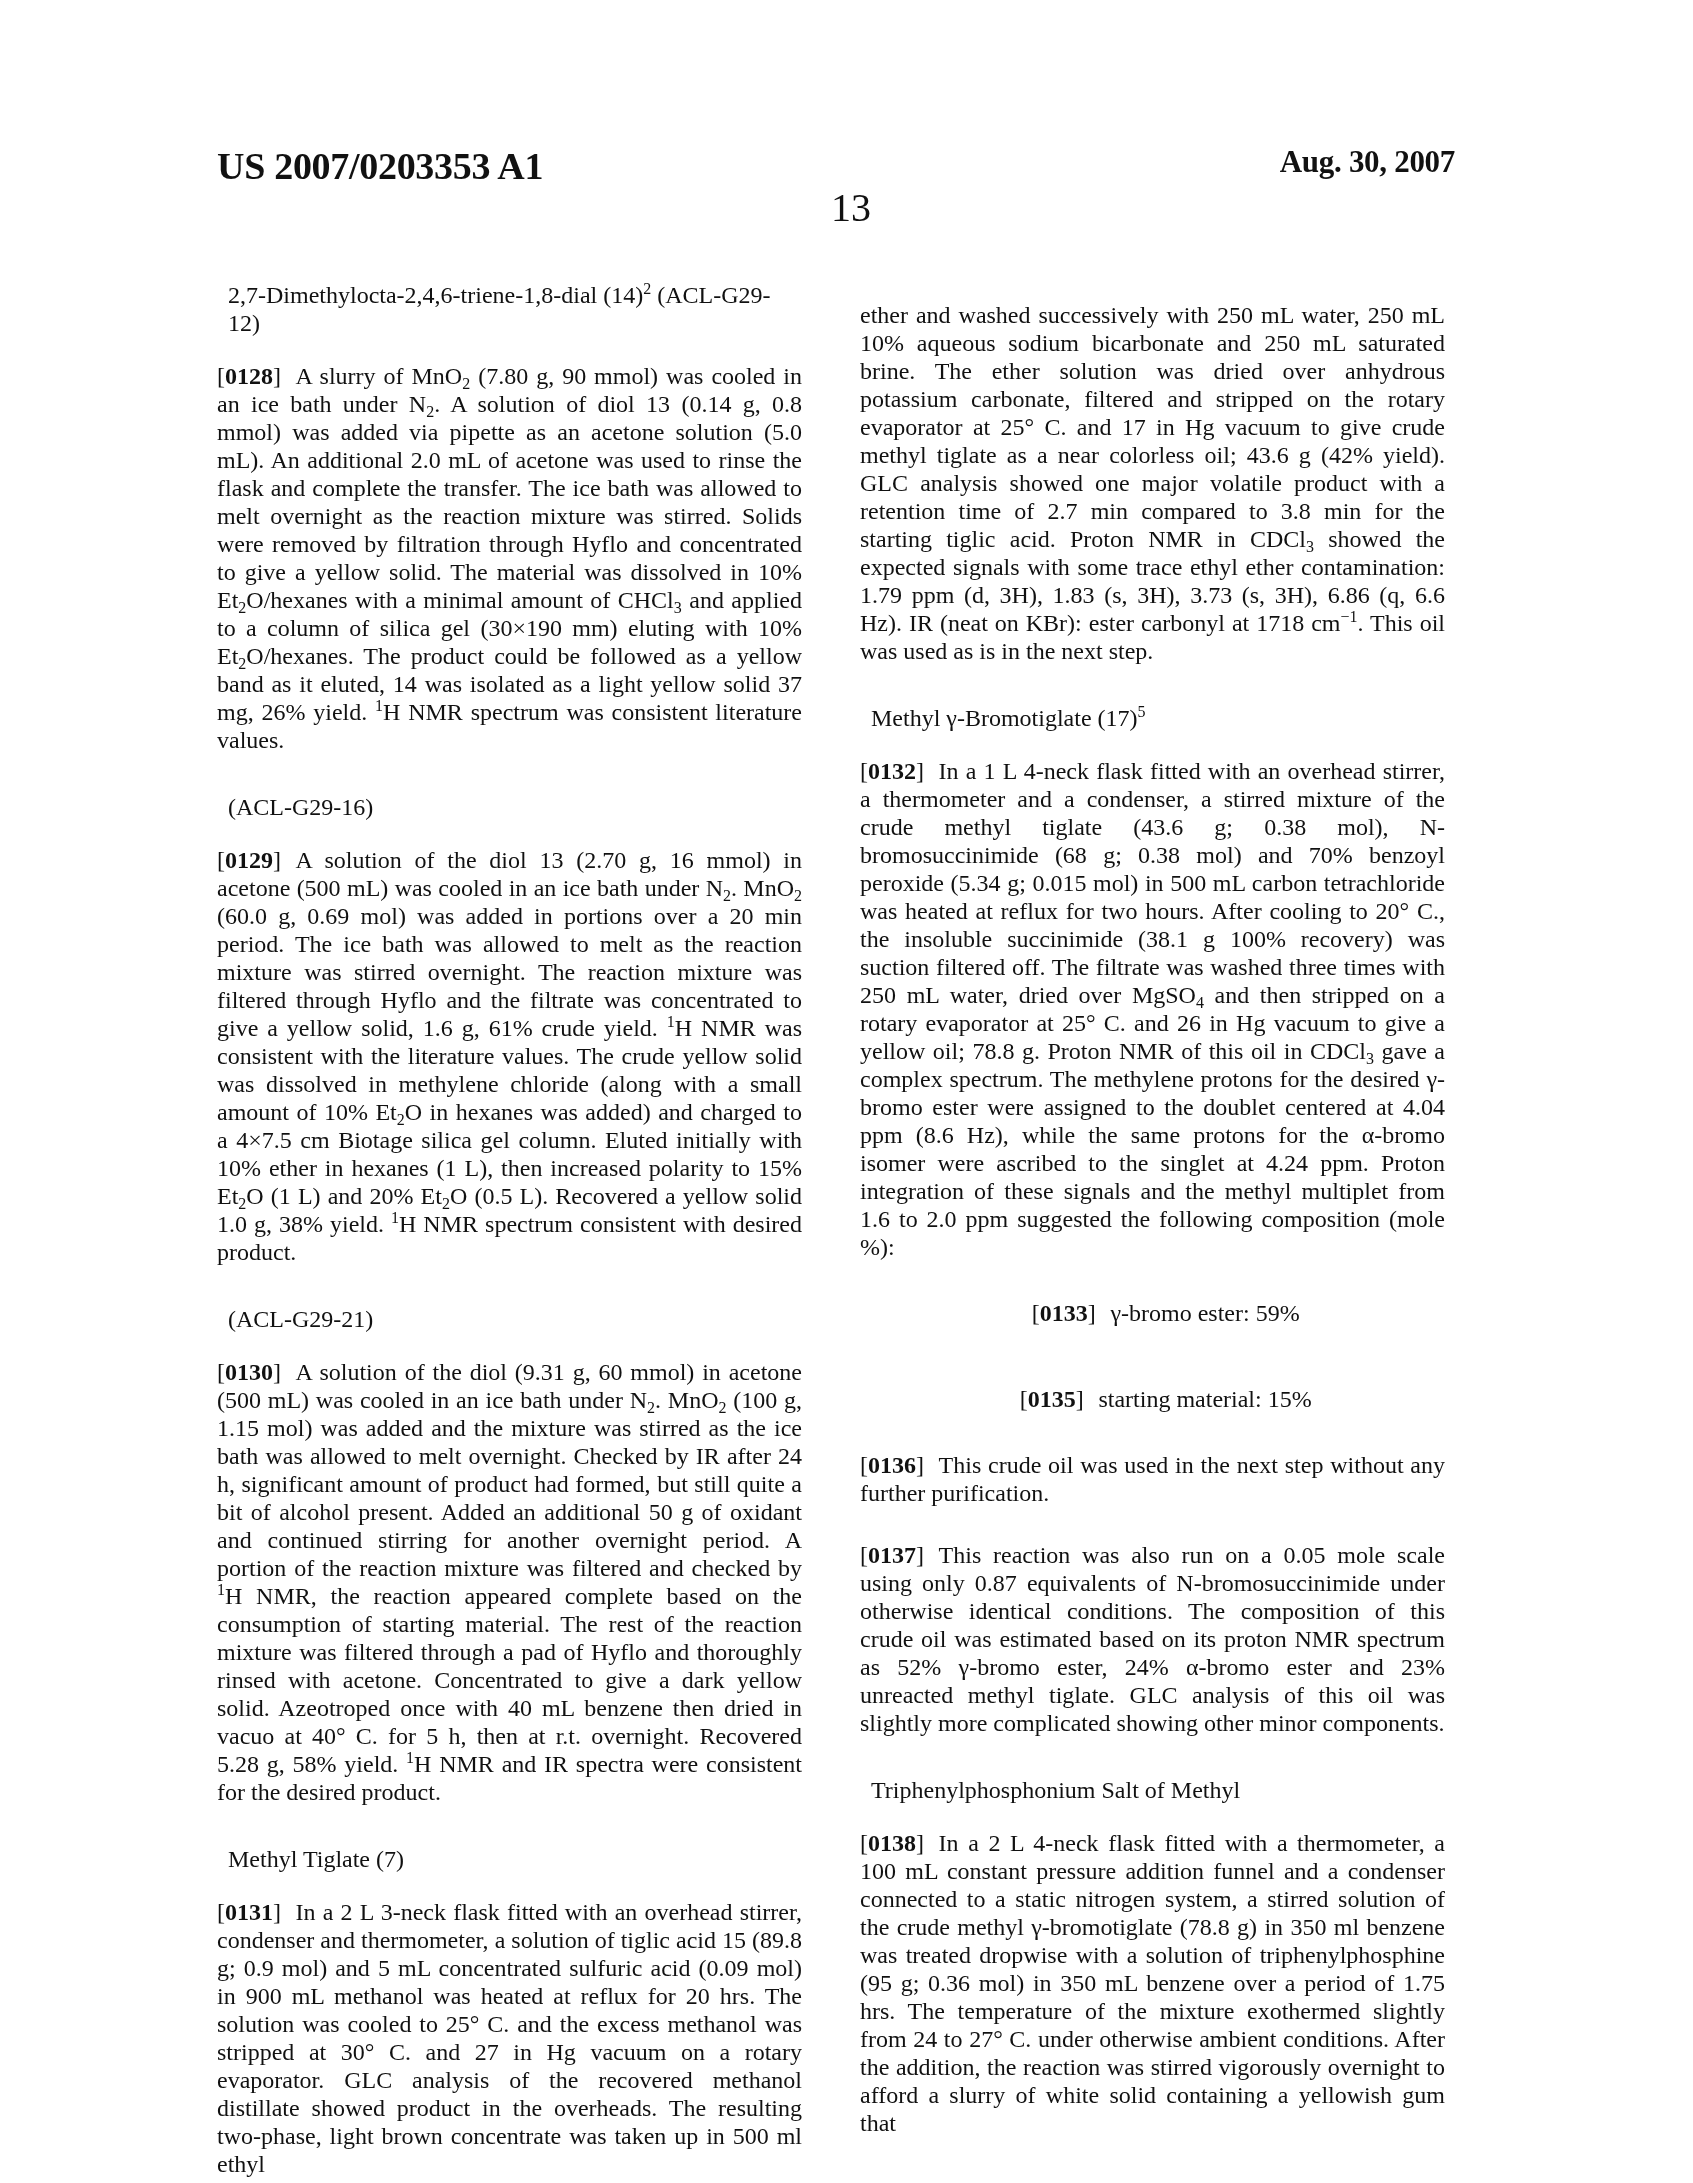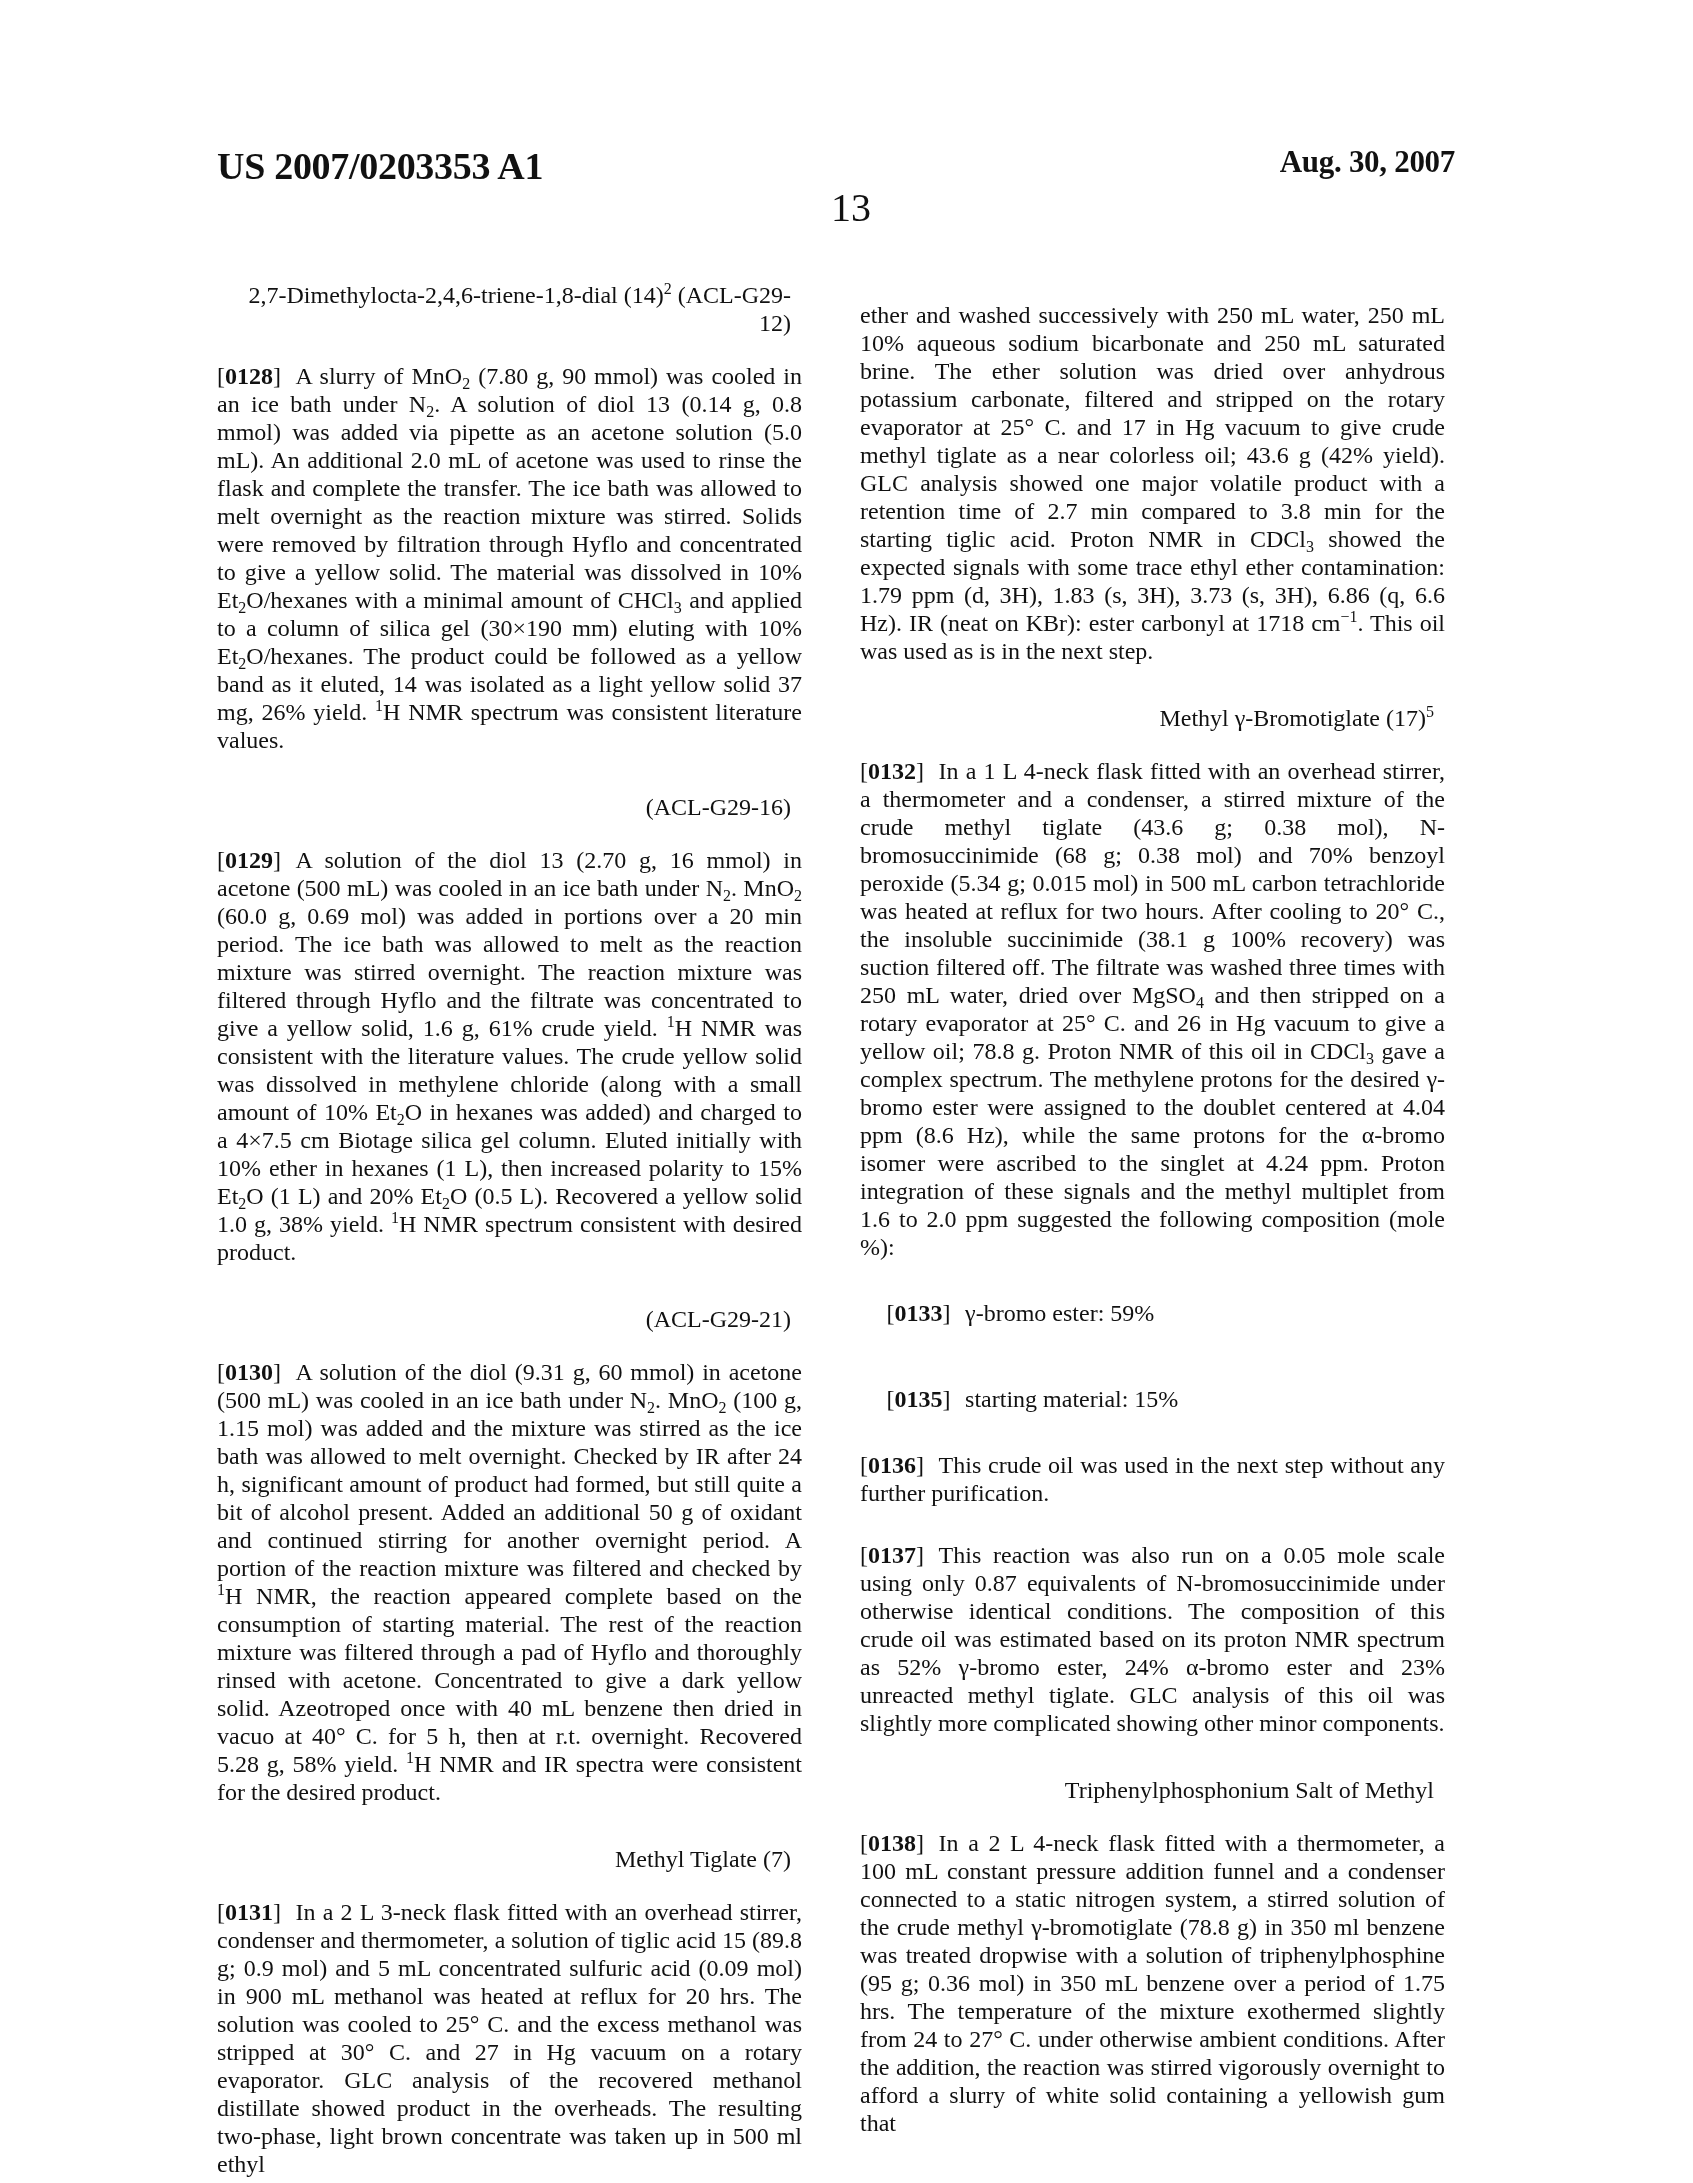--- a/index.html
+++ b/index.html
@@ -4,29 +4,29 @@
 <style>
   html, body { margin:0; padding:0; background:#ffffff; }
   body { width:1694px; height:2183px; position:relative; overflow:hidden; color:#111; font-family:"Liberation Serif", "DejaVu Serif", serif; }
   .page-header { position:absolute; top:144px; left:0; width:1694px; height:53px;font-weight:bold; }
   .pub-number { position:absolute; left:217px; top:0; font-size:38px; letter-spacing:-0.3px; }
   .pub-date { position:absolute; right:239px; top:0; font-size:31px; letter-spacing:-0.3px; }
   .page-number { position:absolute; left:0; width:1630px; top:184px; text-align:center; font-size:40px;margin-left:36px; }
   .column { position:absolute; top:281px; width:603px; font-size:24px; line-height:28px; text-align:justify; }
   .col-left { left:208px; }
   .col-right { left:851px; top:292px; }
-  .heading { text-align:right; margin:0 20px; }
+  .heading { text-align:left; margin:0 20px; }
   .para { margin:9px; }
   .para-num { font-weight:bold; }
   .para-num::before { content:"["; font-weight:normal; }
   .para-num::after { content:"]"; font-weight:normal; }
   .gap-h { height:30px; }
   .gap-p { height:16px; }
   .gap-item { height:20px; }
-  .item { padding-left:26.5px; text-align:left; }
+  .item { padding-left:26.5px; text-align:center; }
   .tab { display:inline-block; width:14.6px; }
   sub, sup { font-size:16px; line-height:0; }
   sub { vertical-align:-5.3px; }
   sup { vertical-align:9.3px; }
 </style>
 </head>
 <body>
 
 <div class="page-header">
   <span class="pub-number">US 2007/0203353 A1</span>

